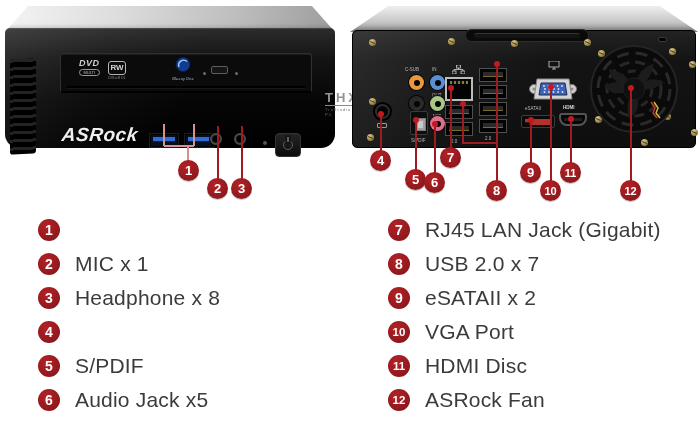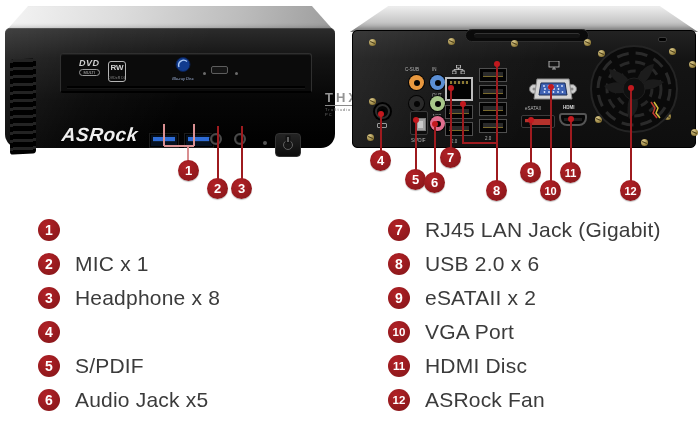--- a/index.html
+++ b/index.html
@@ -31,21 +31,21 @@
      background:repeating-linear-gradient(180deg,#232323 0 3px,#000 3px 8px);transform:skewY(-3deg);}
   .drive{position:absolute;left:55px;top:25px;width:252px;height:40px;border-radius:3px;
      background:#0b0b0b;border:1px solid #2f2f2f;border-bottom:2px solid #000;
      box-shadow:inset 0 1px 1px rgba(255,255,255,.08);}
   .slotline{position:absolute;left:6px;right:6px;bottom:3px;height:2px;background:#000;
      box-shadow:0 1px 0 rgba(255,255,255,.05);}
   .dvdlogo{position:absolute;left:18px;top:5px;text-align:center;color:#cfcfcf;}
   .dvdtxt{display:block;font-size:9px;font-weight:bold;font-style:italic;line-height:9px;letter-spacing:.5px;}
   .dvdsub{display:block;font-size:4px;border:1px solid #9a9a9a;border-radius:4px;padding:0 2px;margin-top:1px;color:#bdbdbd;}
   .rwlogo{position:absolute;left:47px;top:7px;width:18px;text-align:center;border:1px solid #b5b5b5;border-radius:3px;
-     color:#d0d0d0;font-size:8px;font-weight:bold;line-height:11px;height:21px;}
+     color:#d0d0d0;font-size:8px;font-weight:bold;line-height:11px;height:14px;}
   .rwsub{position:absolute;left:44px;top:22px;font-size:3.5px;color:#8a8a8a;width:24px;text-align:center;}
   .bdlogo{position:absolute;left:105px;top:3px;width:34px;text-align:center;}
   .bdtxt{display:block;font-size:4px;color:#9fb2d8;font-style:italic;margin-top:0px;}
   .led{position:absolute;width:3px;height:3px;border-radius:50%;background:#6b6b6b;}
   .eject{position:absolute;left:150px;top:12px;width:17px;height:8px;border:1px solid #5d5d5d;border-radius:2px;background:#151515;}
   .thx{position:absolute;left:284px;top:60px;margin-left:36px;}
   .thxmain{display:inline-block;font-size:13px;font-weight:bold;letter-spacing:3px;color:#949494;
      border-bottom:1px solid #8a8a8a;padding-bottom:1px;line-height:13px;}
   .thxsub{display:block;font-size:4px;color:#6d6d6d;letter-spacing:1px;margin-top:1px;}
   .brand{position:absolute;left:57px;top:96px;font-size:19px;font-weight:bold;font-style:italic;
@@ -341,21 +341,21 @@
     </div>
   </div>
 
   <div class="lcol right">
     <div class="lrow">
       <span class="lbadge">7</span>
       <span class="ltext">RJ45 LAN Jack (Gigabit)</span>
     </div>
     <div class="lrow">
       <span class="lbadge">8</span>
-      <span class="ltext">USB 2.0 x 6</span>
+      <span class="ltext">USB 2.0 x 7</span>
     </div>
     <div class="lrow">
       <span class="lbadge">9</span>
       <span class="ltext">eSATAII x 2</span>
     </div>
     <div class="lrow">
       <span class="lbadge sm">10</span>
       <span class="ltext">VGA Port</span>
     </div>
     <div class="lrow">

